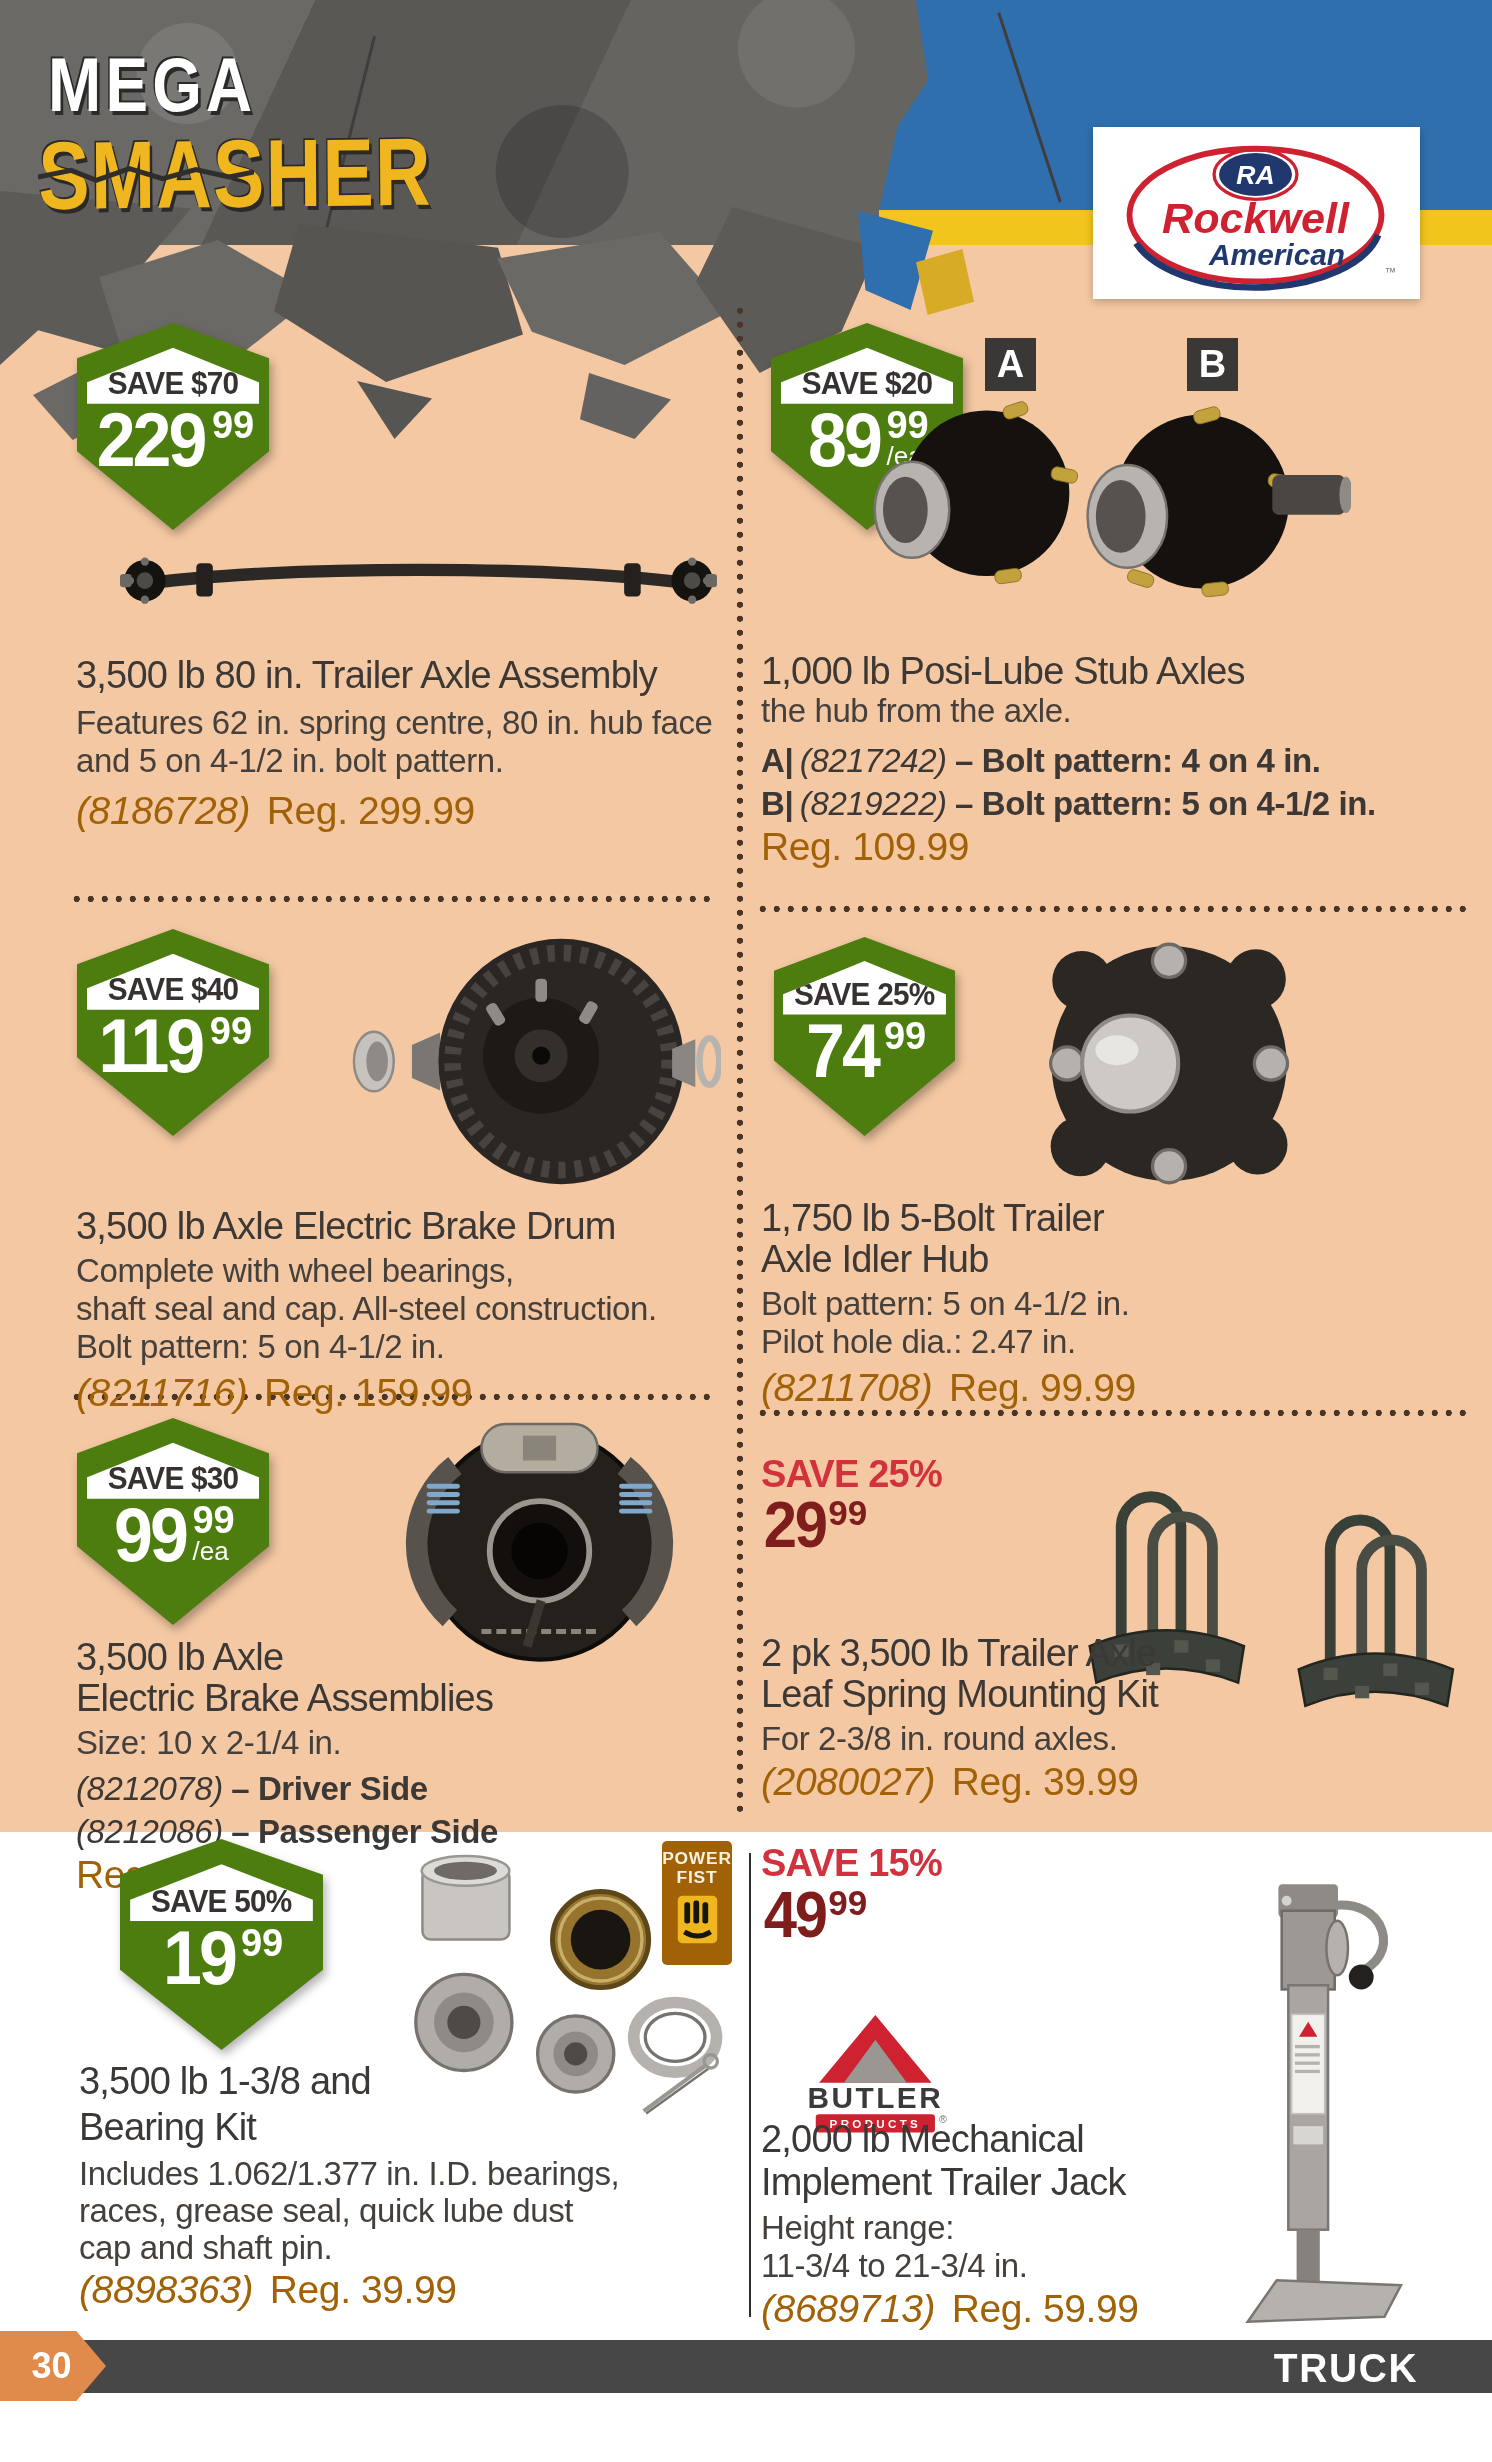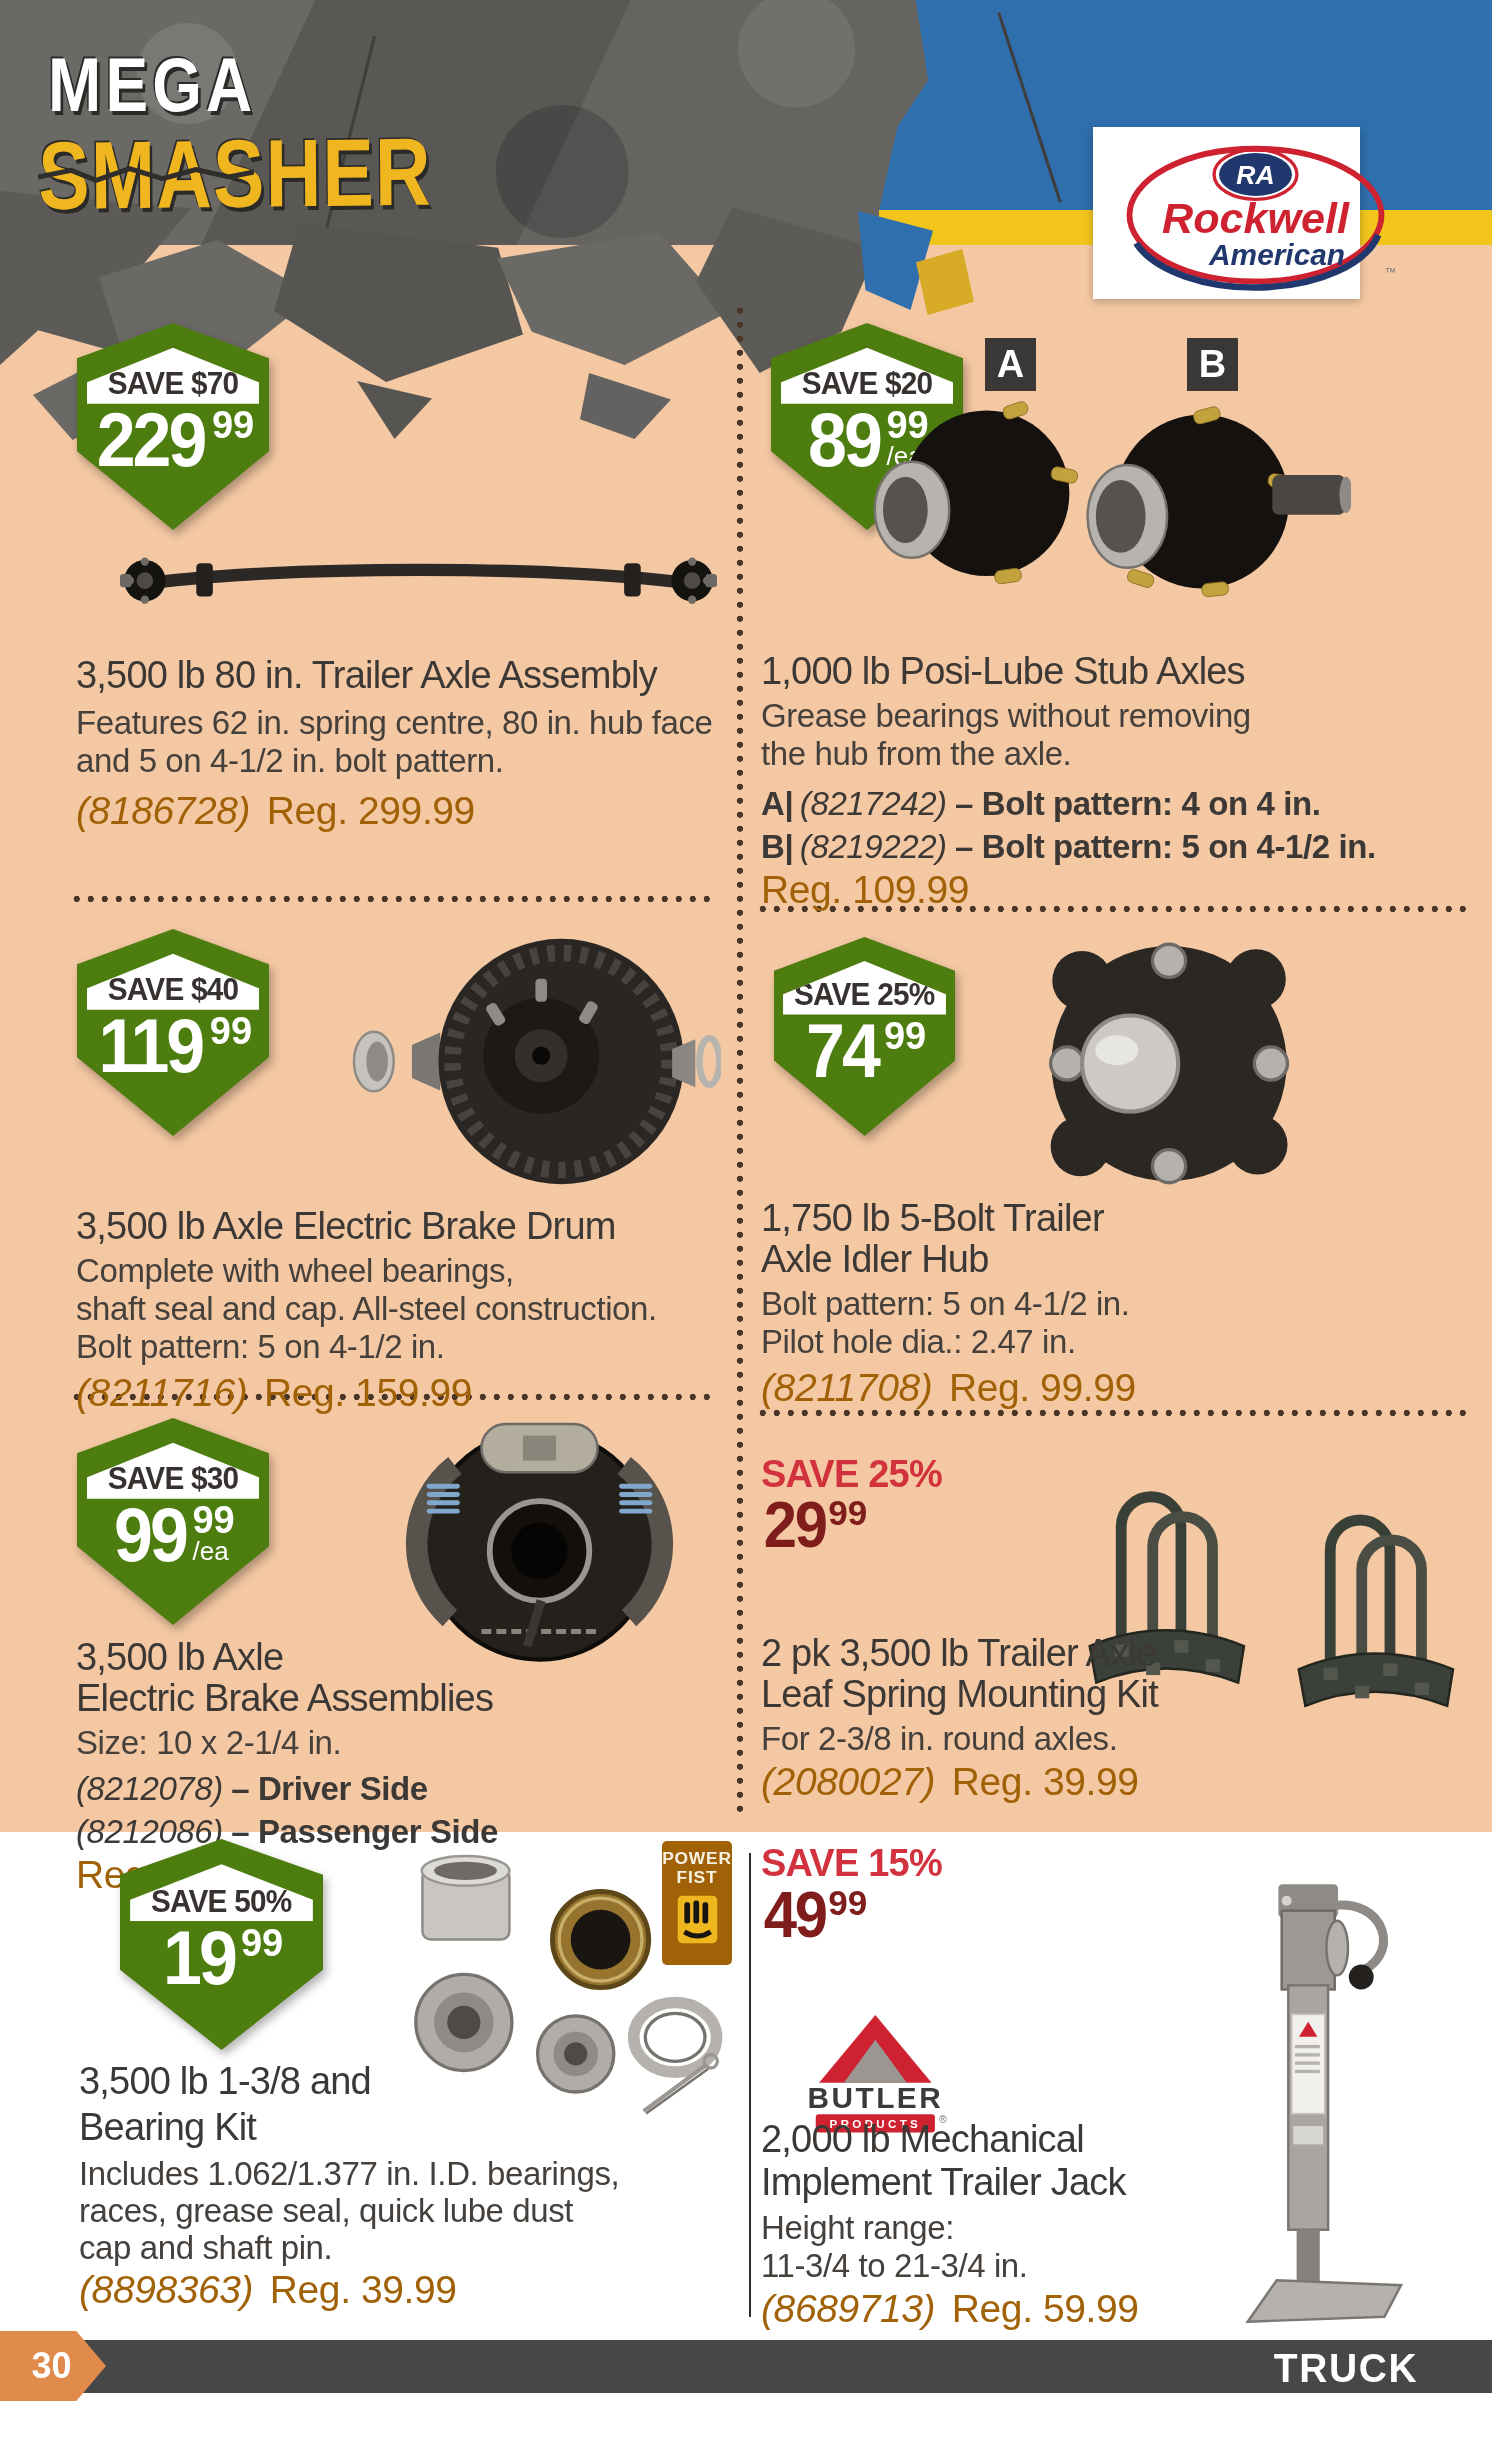--- a/index.html
+++ b/index.html
@@ -19,21 +19,21 @@
       clip-path:polygon(6% 0,100% 0,100% 100%,0 100%,3% 60%,8% 38%);}
   .banner-yellow{left:879px;top:210px;width:614px;height:35px;background:#f2c51d;}
   .crack{background:#3f3e3c;}
   .shard{position:absolute;}
   .mega{left:48px;top:41px;font-size:76px;font-weight:900;color:#ffffff;letter-spacing:5px;
         transform:scaleX(.84);transform-origin:left top;
         text-shadow:3.3px 4.1px 0 #2b2a28,-1.7px -1.7px 0 #2b2a28;}
   .smasher{left:38px;top:121px;font-size:96px;font-weight:900;color:#f0b61f;letter-spacing:1.7px;
         transform:scaleX(.80) rotate(-.5deg);transform-origin:left top;
         text-shadow:3.3px 4.1px 0 #2b2a28,-1.7px -1.7px 0 #2b2a28;}
-  .rockwell-card{left:1093px;top:127px;width:267px;height:172px;background:#ffffff;
+  .rockwell-card{left:1093px;top:127px;width:327px;height:172px;background:#ffffff;
         box-shadow:0 3.3px 8.3px rgba(0,0,0,.25);}
 
   
   .peach{left:0;top:245px;width:1492px;height:1588px;background:#f4c8a3;}
   .white-section{left:0;top:1832px;width:1492px;height:630px;background:#ffffff;}
 
   
   .hdots{height:7.5px;background-image:radial-gradient(circle at 3.7px 3.7px,#4a3526 2.8px,transparent 3.3px);
          background-size:14px 7.5px;background-repeat:repeat-x;}
   .vdots{width:7.5px;background-image:radial-gradient(circle at 3.7px 3.7px,#4a3526 2.8px,transparent 3.3px);
@@ -215,21 +215,20 @@
     <rect x="330" y="235" width="32" height="16" rx="7" fill="#c2a23d" stroke="#8a6f22" transform="rotate(18 346 243)"></rect>
     <rect x="420" y="248" width="32" height="16" rx="7" fill="#c2a23d" stroke="#8a6f22" transform="rotate(-6 436 256)"></rect>
     <ellipse cx="330" cy="168" rx="48" ry="62" fill="#b7b4af" stroke="#76726e" stroke-width="3"></ellipse>
     <ellipse cx="322" cy="168" rx="30" ry="44" fill="#56524e"></ellipse>
     <rect x="505" y="118" width="88" height="48" rx="8" fill="#4a4642"></rect>
     <ellipse cx="594" cy="142" rx="8" ry="22" fill="#8e8a86"></ellipse>
   </g>
 </svg>
 <div class="abs pblock" style="left:761px;top:651px;width:721px;">
   <div class="title">1,000 lb Posi-Lube Stub Axles</div>
-  <div class="desc mt6">Grease bearings without removing</div>
   <div class="desc">the hub from the axle.</div>
   <div class="vline mt14">
     <span class="vlabel">A|</span><span class="vsku">(8217242)</span><span class="vtext">– Bolt pattern: 4 on 4 in.</span>
   </div>
   <div class="vline mt6">
     <span class="vlabel">B|</span><span class="vsku">(8219222)</span><span class="vtext">– Bolt pattern: 5 on 4-1/2 in.</span>
   </div>
   <div class="skuline mt6">
     <span>Reg. 109.99</span>
   </div>

